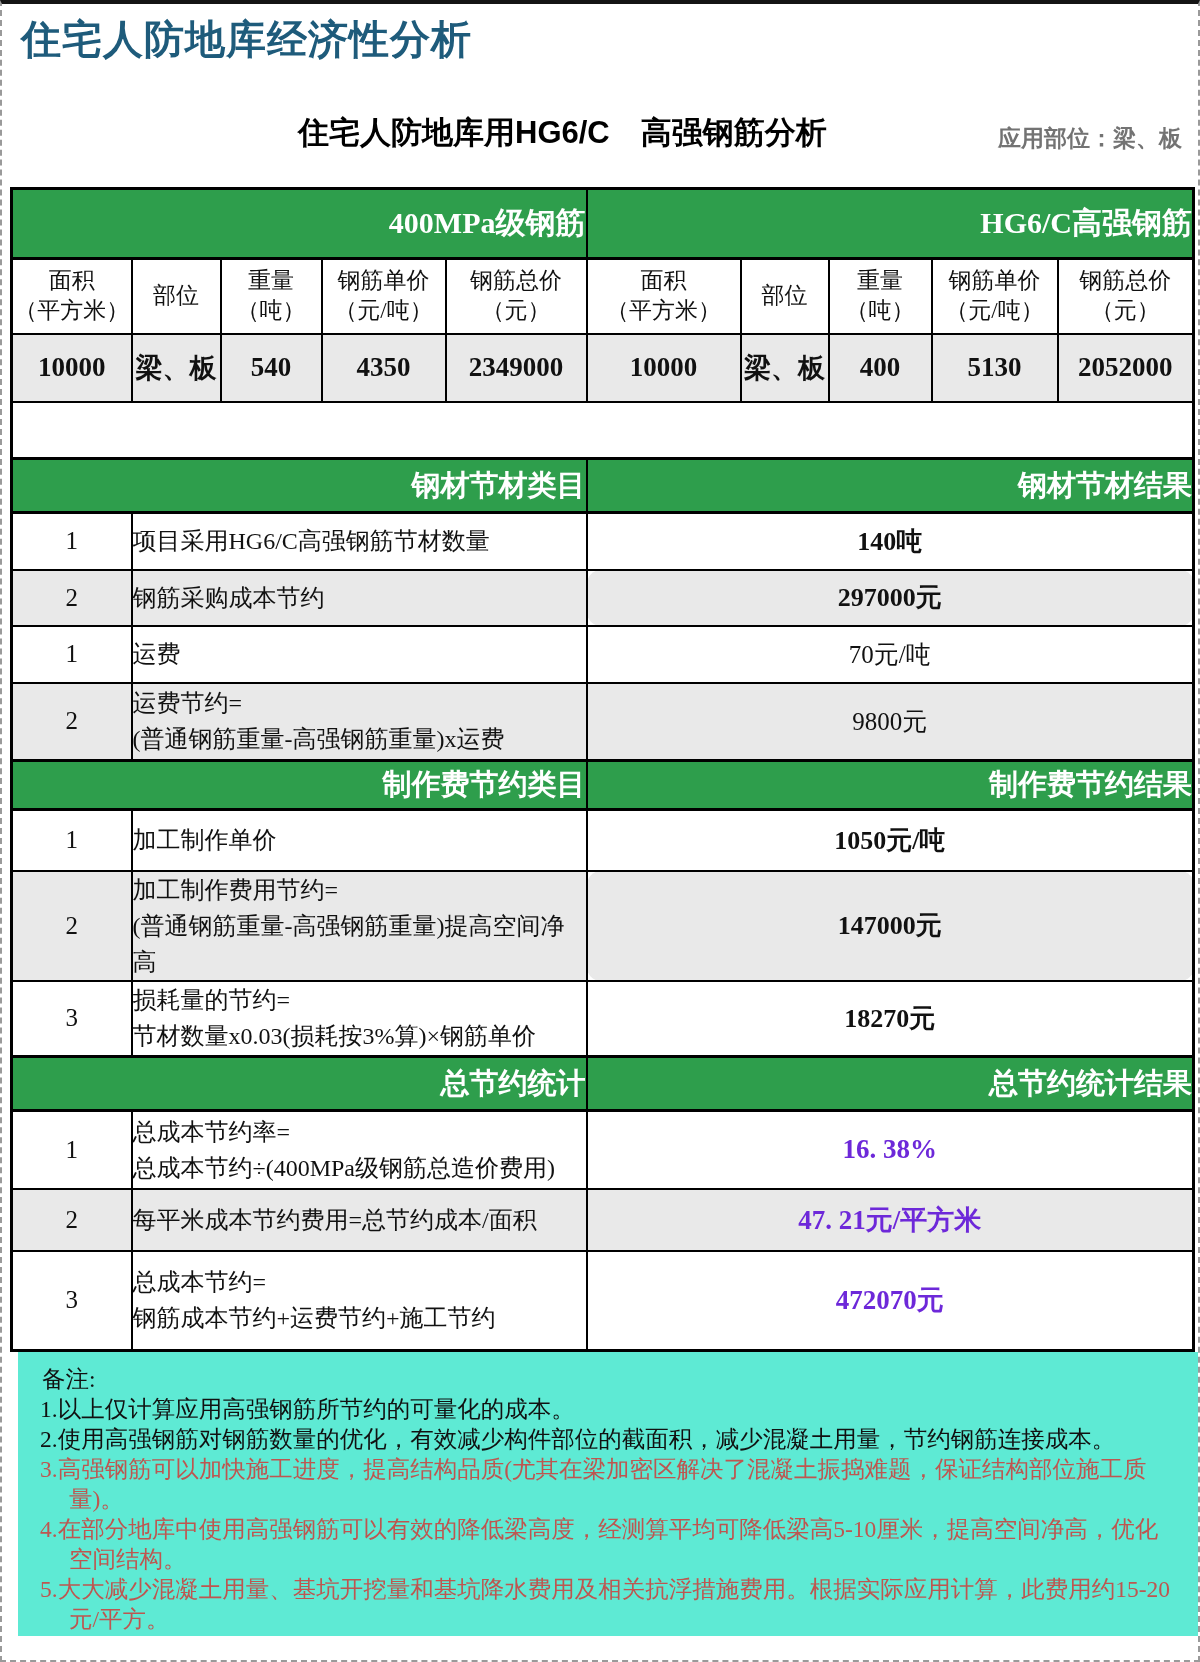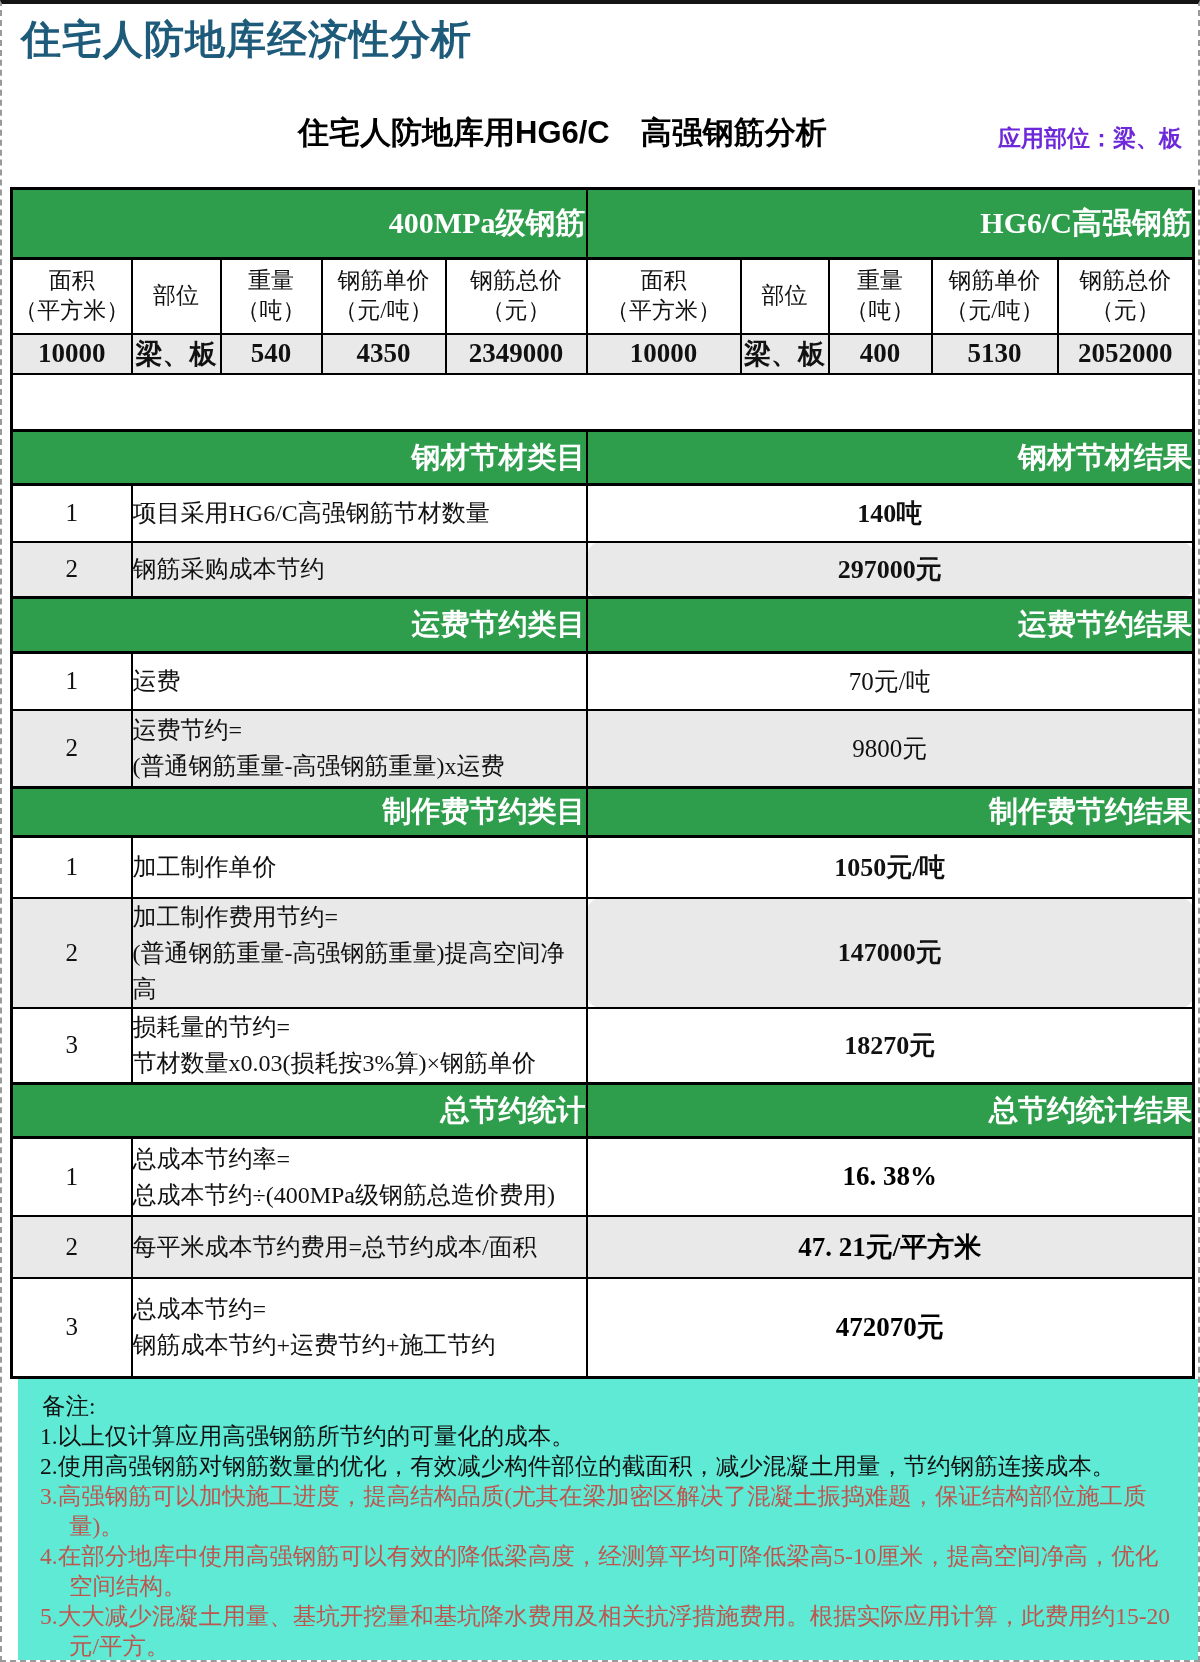--- a/index.html
+++ b/index.html
@@ -25,21 +25,21 @@
     white-space:nowrap;
   }
   .subtitle {
     position:absolute; left:296px; top:108px;
     font-family:"Liberation Sans","DejaVu Sans",sans-serif;
     font-weight:bold; font-size:31px; color:#000; white-space:nowrap;
   }
   .app-note {
     position:absolute; right:16px; top:119px;
     font-family:"Liberation Sans","DejaVu Sans",sans-serif;
-    font-weight:bold; font-size:23px; color:#6d28d9; white-space:nowrap;
+    font-weight:bold; font-size:23px; color:#737373; white-space:nowrap;
   }
   
   table.analysis {
     border-collapse:collapse; table-layout:fixed;
     margin-left:8px; width:1182px;
     border:3px solid #000;
   }
   table.analysis td, table.analysis th { border:2px solid #000; padding:0; overflow:hidden; }
   tr.greenrow th {
     background:#2e9e4c; color:#ffffff; text-align:right;
@@ -56,21 +56,21 @@
     font-weight:bold; font-size:27px;
   }
   tr.spacer td { background:#ffffff; }
   td.no { text-align:center; vertical-align:middle; font-size:25px; background:#fff; }
   td.desc {
     vertical-align:middle; font-size:24px; line-height:1.5;
     padding:4px 10px 4px 14px; white-space:pre-line; background:#fff;
   }
   td.res { text-align:center; vertical-align:middle; font-size:25px; background:#fff; }
   td.res.b { font-weight:bold; font-size:26px;border-radius:14px; }
-  td.res.red { font-weight:bold; font-size:27px; color:#000000; }
+  td.res.red { font-weight:bold; font-size:27px; color:#6d28d9; }
   tr.gray td { background:#e9e9e9; }
   
   .notes {
     margin-left:16px; width:1182px; height:284px;
     box-sizing:border-box; background:#5eead4;
     padding:12px 20px 0 22px;
     font-size:23.5px; line-height:30px;
   }
   .note-label { padding-left:2px; }
   .note { padding-left:29px; text-indent:-29px; }
@@ -121,21 +121,21 @@
 （平方米）</td>
         <td>部位</td>
         <td>重量
 （吨）</td>
         <td>钢筋单价
 （元/吨）</td>
         <td>钢筋总价
 （元）</td>
       </tr>
 
-      <tr class="datarow" style="height:40px">
+      <tr class="datarow" style="height:68px">
         <td>10000</td>
         <td>梁、板</td>
         <td>540</td>
         <td>4350</td>
         <td>2349000</td>
         <td>10000</td>
         <td>梁、板</td>
         <td>400</td>
         <td>5130</td>
         <td>2052000</td>
@@ -153,24 +153,20 @@
         <td class="no">1</td>
         <td class="desc" colspan="4">项目采用HG6/C高强钢筋节材数量</td>
         <td class="res b" colspan="5">140吨</td>
       </tr>
       <tr class="gray" style="height:56px">
         <td class="no">2</td>
         <td class="desc" colspan="4">钢筋采购成本节约</td>
         <td class="res b" colspan="5">297000元</td>
       </tr>
 
-      <tr class="greenrow" style="height:55px">
-        <th colspan="5">运费节约类目</th>
-        <th colspan="5">运费节约结果</th>
-      </tr>
       <tr style="height:57px">
         <td class="no">1</td>
         <td class="desc" colspan="4">运费</td>
         <td class="res" colspan="5">70元/吨</td>
       </tr>
       <tr class="gray" style="height:78px">
         <td class="no">2</td>
         <td class="desc" colspan="4">运费节约=
 (普通钢筋重量-高强钢筋重量)x运费</td>
         <td class="res" colspan="5">9800元</td>

